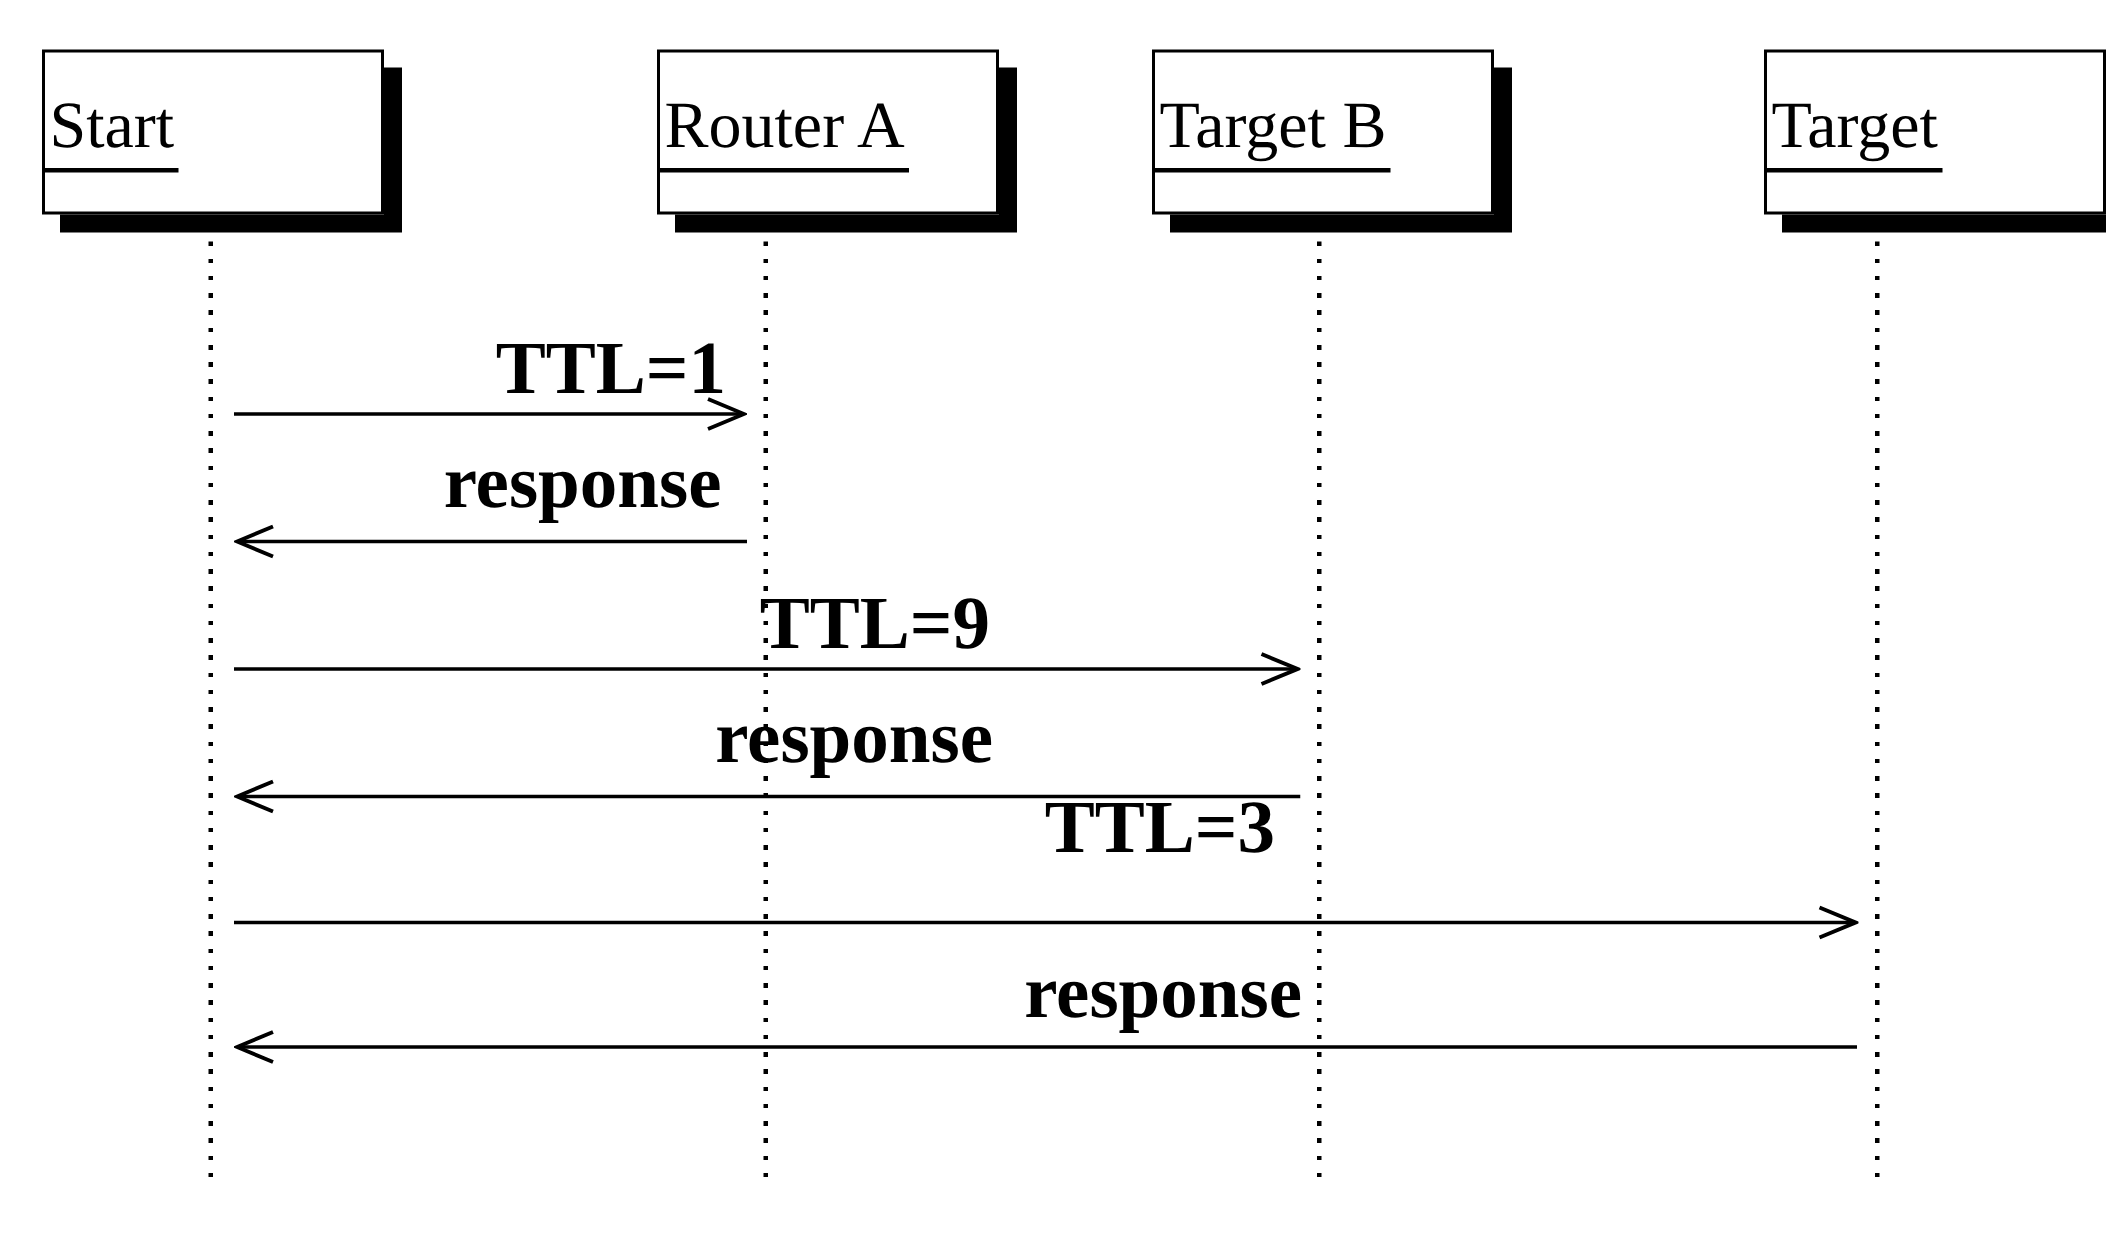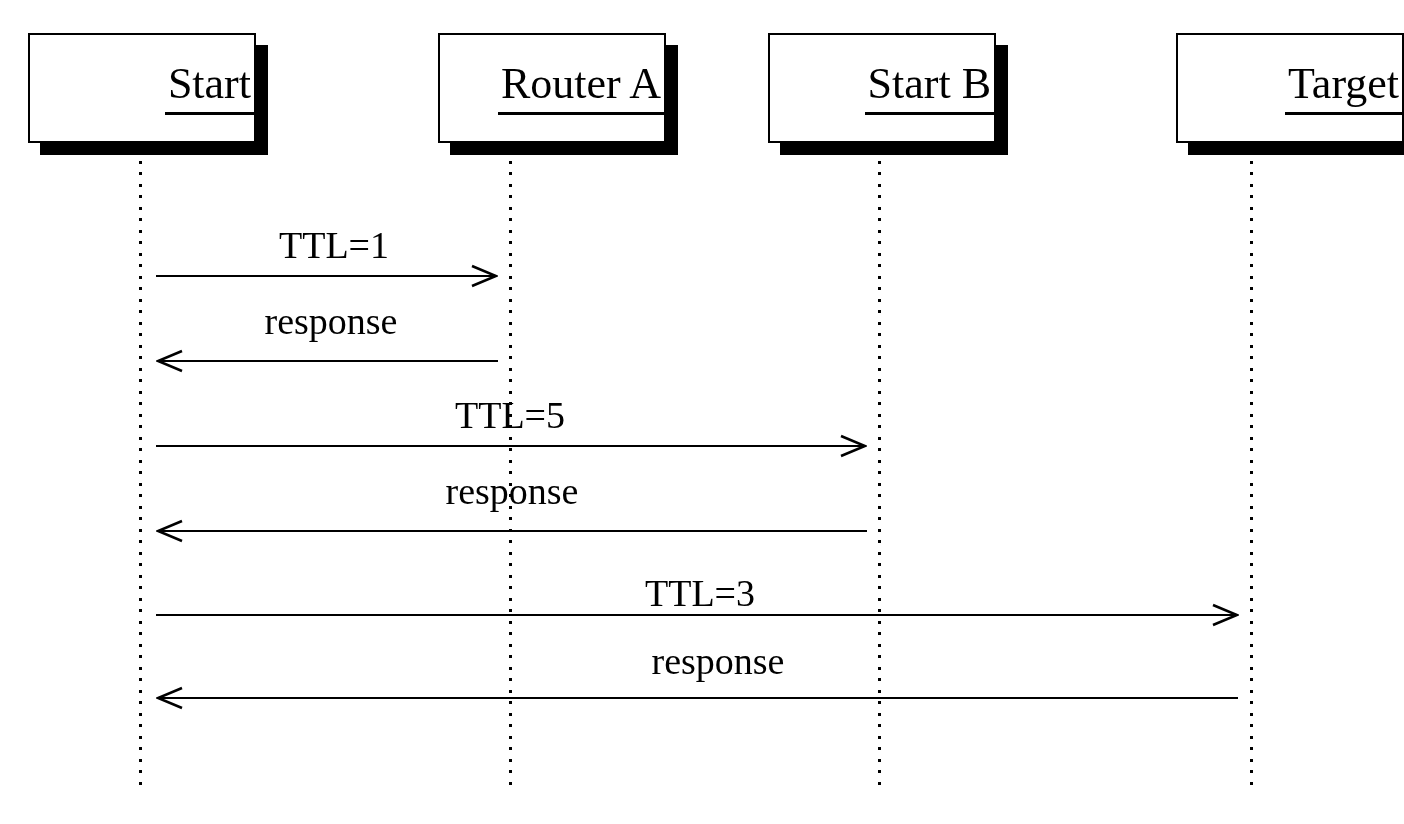--- a/index.html
+++ b/index.html
@@ -21,21 +21,21 @@
   .actor {
     position: absolute;
     top: 33px;
     width: 228px;
     height: 110px;
     background: #ffffff;
     border: 2px solid #000000;
     box-shadow: 12px 12px 0 #000000;
     display: flex;
     align-items: center;
-    justify-content: flex-end;
+    justify-content: flex-start;
     box-sizing: border-box;
   }
   .actor-label {
     font-size: 44px;
     line-height: 1;
     border-bottom: 3px solid #000000;
     padding: 0 3px 6px 3px;
     white-space: nowrap;
   }
   .actor-start   { left: 28px; }
@@ -76,45 +76,46 @@
   .arrow-2 { left: 156px; top: 348px; }
   .arrow-3 { left: 156px; top: 433px; }
   .arrow-4 { left: 156px; top: 518px; }
   .arrow-5 { left: 156px; top: 602px; }
   .arrow-6 { left: 156px; top: 685px; }
 
   
   .msg-label {
     position: absolute;
     width: 300px;
-    text-align: center;
-    font-size: 38px;
+    text-align: right;
+    font-size: 50px;
     line-height: 50px;
     white-space: nowrap;
+    font-weight: bold;
   }
   .label-1 { left: 184px; top: 220px; }
   .label-2 { left: 181px; top: 296px; }
   .label-3 { left: 360px; top: 390px; }
   .label-4 { left: 362px; top: 466px; }
-  .label-5 { left: 550px; top: 568px; }
+  .label-5 { left: 550px; top: 526px; }
   .label-6 { left: 568px; top: 636px; }
 </style>
 </head>
 <body>
 
 <div class="stage">
 
   <div class="actor actor-start">
     <span class="actor-label">Start</span>
   </div>
   <div class="actor actor-router-a">
     <span class="actor-label">Router A</span>
   </div>
   <div class="actor actor-router-b">
-    <span class="actor-label">Start B</span>
+    <span class="actor-label">Target B</span>
   </div>
   <div class="actor actor-target">
     <span class="actor-label">Target</span>
   </div>
 
   <div class="lifeline lifeline-start"></div>
   <div class="lifeline lifeline-router-a"></div>
   <div class="lifeline lifeline-router-b"></div>
   <div class="lifeline lifeline-target"></div>
 
@@ -123,21 +124,21 @@
     <line x1="0" y1="13" x2="339" y2="13"></line>
     <polyline points="316,3 340,13 316,23"></polyline>
   </svg>
 
   <div class="msg-label label-2">response</div>
   <svg class="arrow arrow-2" width="342" height="26">
     <line x1="3" y1="13" x2="342" y2="13"></line>
     <polyline points="26,3 2,13 26,23"></polyline>
   </svg>
 
-  <div class="msg-label label-3">TTL=5</div>
+  <div class="msg-label label-3">TTL=9</div>
   <svg class="arrow arrow-3" width="711" height="26">
     <line x1="0" y1="13" x2="708" y2="13"></line>
     <polyline points="685,3 709,13 685,23"></polyline>
   </svg>
 
   <div class="msg-label label-4">response</div>
   <svg class="arrow arrow-4" width="711" height="26">
     <line x1="3" y1="13" x2="711" y2="13"></line>
     <polyline points="26,3 2,13 26,23"></polyline>
   </svg>

